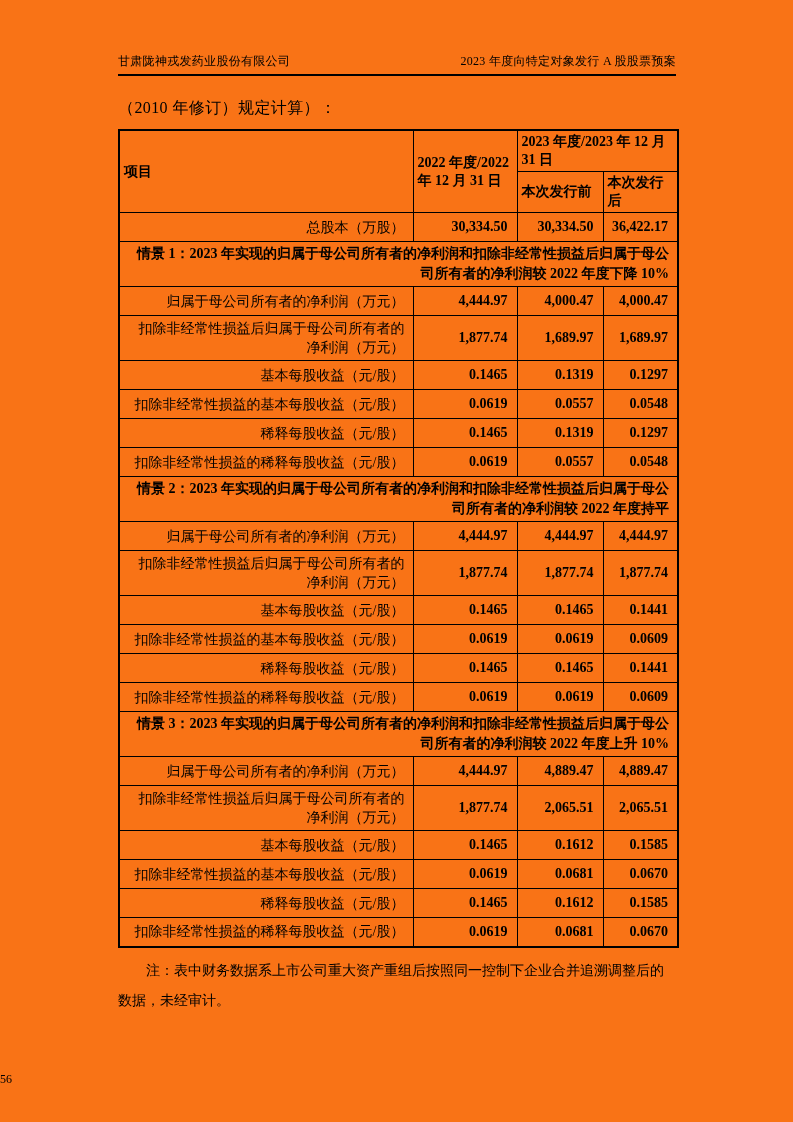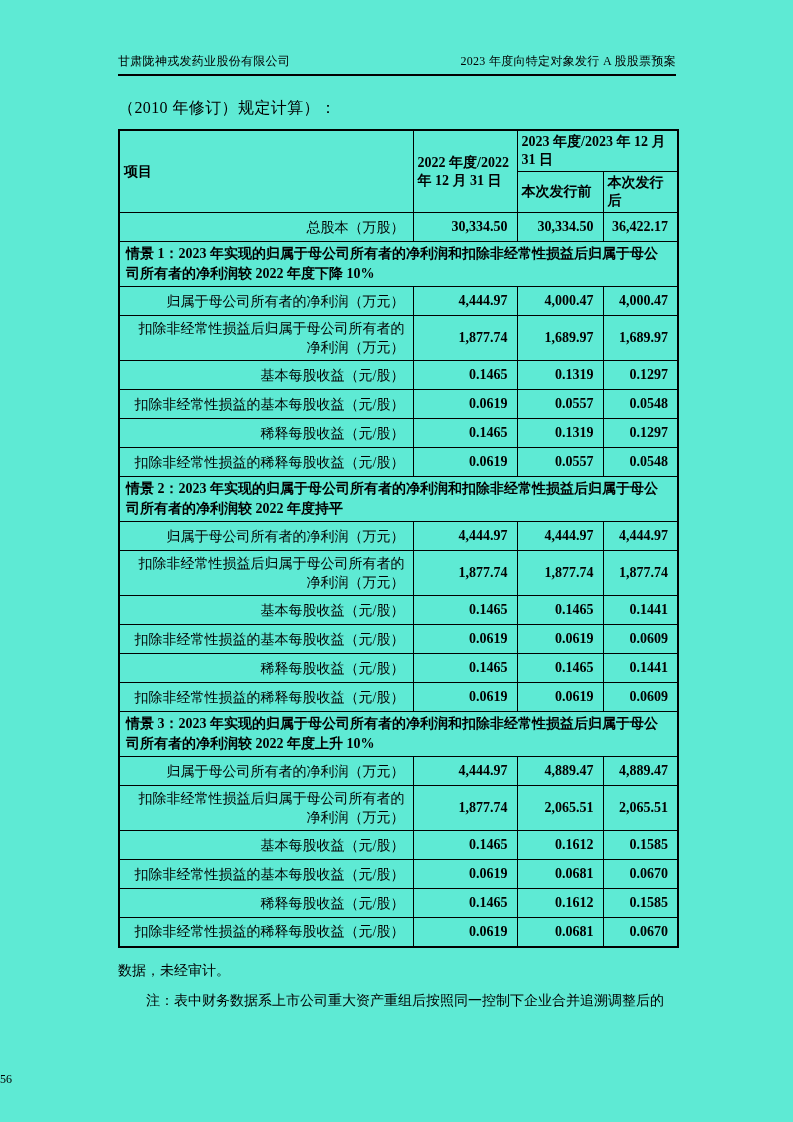--- a/index.html
+++ b/index.html
@@ -2,21 +2,21 @@
 <html><head>
 <meta charset="utf-8">
 <style>
   * { box-sizing: border-box; }
   html, body { margin: 0; padding: 0; background: #ffffff; }
   .page {
     position: relative;
     width: 793px;
     height: 1122px;
     margin: 0 auto;
-    background: #5eead4;
+    background: #f97316;
     color: #000000;
     font-family: "Liberation Serif", "DejaVu Serif", serif;
     overflow: hidden;
   }
   .doc-header {
     display: flex;
     justify-content: space-between;
     align-items: flex-end;
     margin: 0 117px 0 118px;
     padding-top: 53px;
@@ -49,21 +49,21 @@
     line-height: 18px;
   }
   tr.head-row-1 { height: 34px; }
   tr.head-row-2 { height: 37px; }
   tr.data-row { height: 29px; }
   tr.section-row { height: 40px; }
   td.label-cell { text-align: right; padding: 3px 8px 3px 7px; line-height: 19px; }
   td.num-cell { text-align: right; padding: 3px 9px 3px 4px; font-weight: bold; }
   td.section-cell {
     font-weight: bold;
-    text-align: left;
+    text-align: right;
     padding: 2px 8px 2px 6px;
     line-height: 20px;
   }
   .note { margin: 8px 117px 0 118px; font-size: 14px; }
   .note-line { line-height: 30px; }
   .note-line.first { text-indent: 28px; }
   .page-number {
     position: absolute;
     top: 1072px;
     left: 0;
@@ -225,19 +225,19 @@
         <tr class="data-row">
           <td class="label-cell">扣除非经常性损益的稀释每股收益（元/股）</td>
           <td class="num-cell">0.0619</td>
           <td class="num-cell">0.0681</td>
           <td class="num-cell">0.0670</td>
         </tr>
       </tbody>
   </table>
 
   <div class="note">
+    <div class="note-line first">注：表中财务数据系上市公司重大资产重组后按照同一控制下企业合并追溯调整后的</div>
     <div class="note-line">数据，未经审计。</div>
-    <div class="note-line first">注：表中财务数据系上市公司重大资产重组后按照同一控制下企业合并追溯调整后的</div>
   </div>
 
   <div class="page-number">56</div>
 
 </div>
 
 </body></html>

